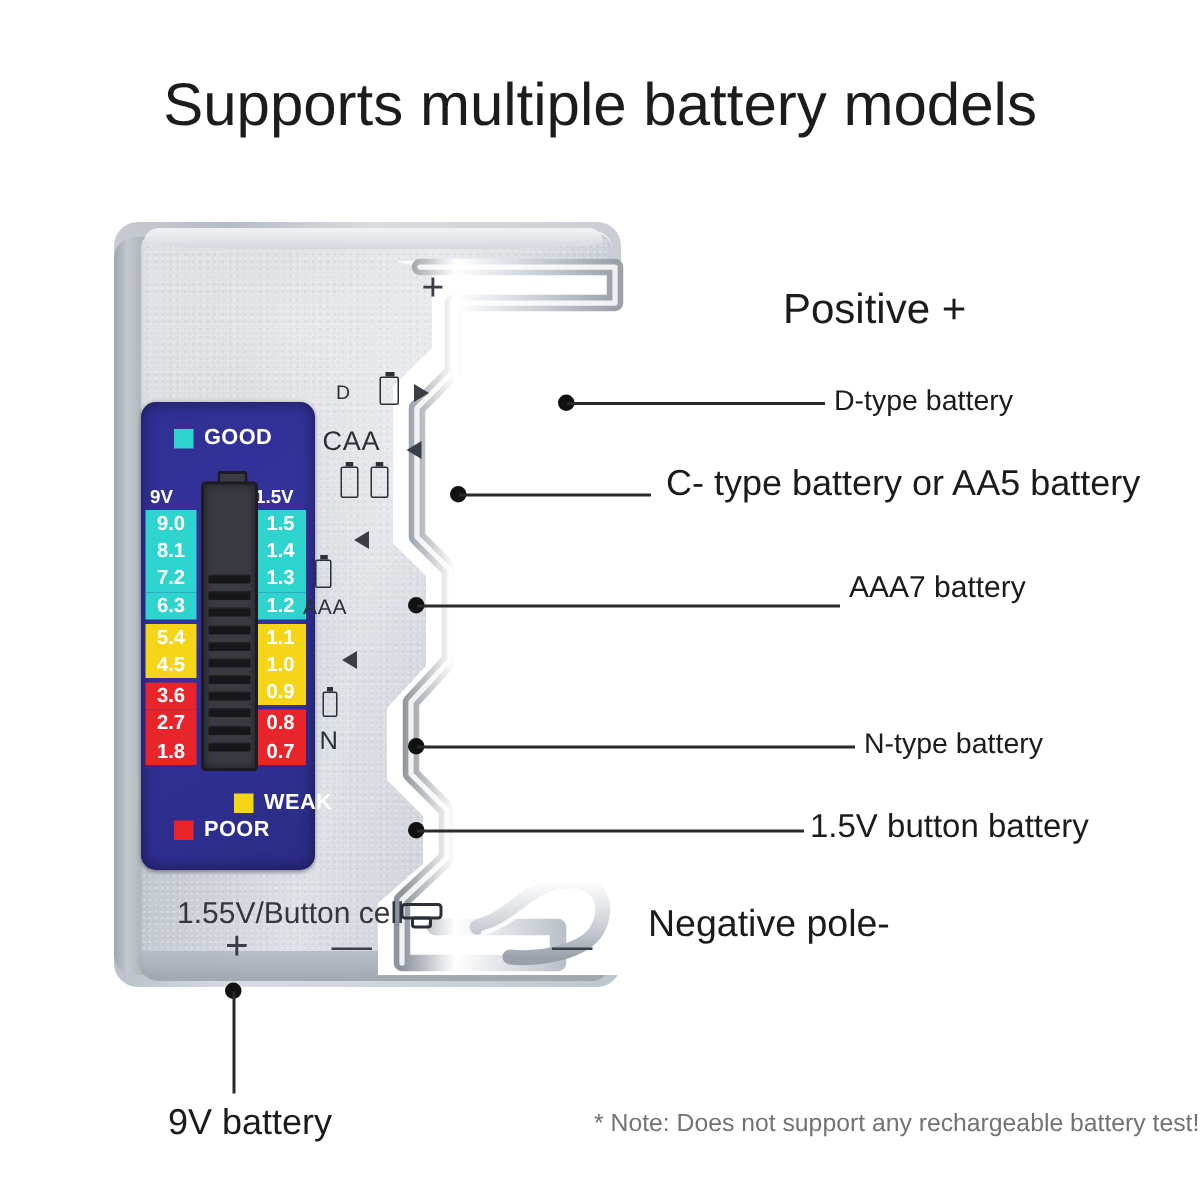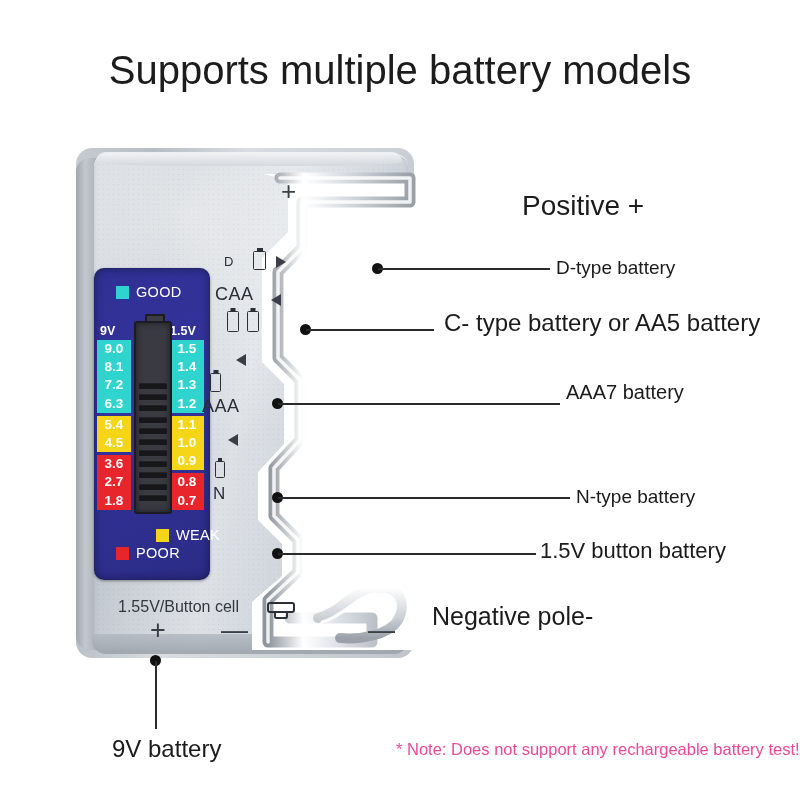--- a/index.html
+++ b/index.html
@@ -56,21 +56,21 @@
   }
 
   
   #lcd{
     position:absolute;left:94px;top:268px;width:116px;height:312px;border-radius:10px;
     background:linear-gradient(150deg,#2f2f93 0%,#33339c 40%,#2b2b86 100%);
     box-shadow:inset 0 0 10px rgba(0,0,0,.45), 0 1px 3px rgba(0,0,0,.4);
   }
   .legend-row{position:absolute;display:flex;align-items:center;gap:7px;}
   .legend-sq{width:13px;height:13px;display:inline-block;}
-  .legend-tx{color:#ffffff;font-size:14.5px;font-weight:400;letter-spacing:.3px;}
+  .legend-tx{color:#ffffff;font-size:14.5px;font-weight:700;letter-spacing:.3px;}
   #legend-good{left:22px;top:16px;}
   #legend-weak{left:22px;top:259px;padding-left:40px;}
   #legend-poor{left:22px;top:277px;}
 
   .scale-head{position:absolute;color:#ffffff;font-size:12.5px;font-weight:700;}
   #head-9v{left:6px;top:56px;}
   #head-15v{left:76px;top:56px;}
 
   .scale{position:absolute;width:34px;display:flex;flex-direction:column;}
   #scale-left{left:3px;top:72px;}
@@ -102,23 +102,23 @@
     width:28px;height:6px;margin:0 auto 5.2px auto;background:#16161b;border-radius:1px;
     box-shadow:inset 0 1px 0 rgba(255,255,255,.05);
   }
   .seg.blank{background:transparent;box-shadow:none;}
 
   
   .silk{position:absolute;color:#2b2f36;font-family:"Liberation Sans",sans-serif;}
   #mark-plus-top{left:281px;top:176px;font-size:26px;color:#3a3f47;}
   #mark-D{left:224px;top:254px;font-size:13px;}
   #mark-CAA{left:215px;top:284px;font-size:18px;letter-spacing:.5px;}
-  #mark-AAA{left:202px;top:396px;font-size:18px;letter-spacing:.5px;}
+  #mark-AAA{left:202px;top:396px;font-size:14px;letter-spacing:.5px;}
   #mark-N{left:213px;top:484px;font-size:17px;}
-  #mark-buttoncell{left:118px;top:598px;font-size:16px;color:#33383f;}
+  #mark-buttoncell{left:118px;top:598px;font-size:20px;color:#33383f;}
   #mark-plus-bl{left:150px;top:615px;font-size:27px;color:#3a3f47;}
   #mark-minus-bl{left:221px;top:615px;font-size:27px;color:#3a3f47;}
   #mark-minus-br{left:368px;top:615px;font-size:27px;color:#3a3f47;}
 
   .baticon{position:absolute;}
   .baticon .bi-cap{position:absolute;left:50%;transform:translateX(-50%);top:0;background:#2b2f36;}
   .baticon .bi-body{position:absolute;left:0;border:1.6px solid #2b2f36;border-radius:1.5px;background:transparent;}
   .arrow{position:absolute;width:0;height:0;}
 
   
@@ -132,21 +132,21 @@
   #c-positive{left:522px;top:190px;font-size:28px;}
   #c-dtype{left:556px;top:257px;font-size:19px;}
   #c-ctype{left:444px;top:309px;font-size:24px;}
   #c-aaa7{left:566px;top:381px;font-size:20px;}
   #c-ntype{left:576px;top:486px;font-size:19px;}
   #c-button15{left:540px;top:538px;font-size:22px;}
   #c-negative{left:432px;top:602px;font-size:25px;}
   #c-9v{left:112px;top:735px;font-size:24px;}
 
   #note{
-    position:absolute;left:396px;top:740px;font-size:16.5px;color:#ec4899;white-space:nowrap;
+    position:absolute;left:396px;top:740px;font-size:16.5px;color:#737373;white-space:nowrap;
   }
 </style>
 </head>
 <body>
 
 <div class="stage">
 
   <div id="title">Supports multiple battery models</div>
 
   <div id="device">

